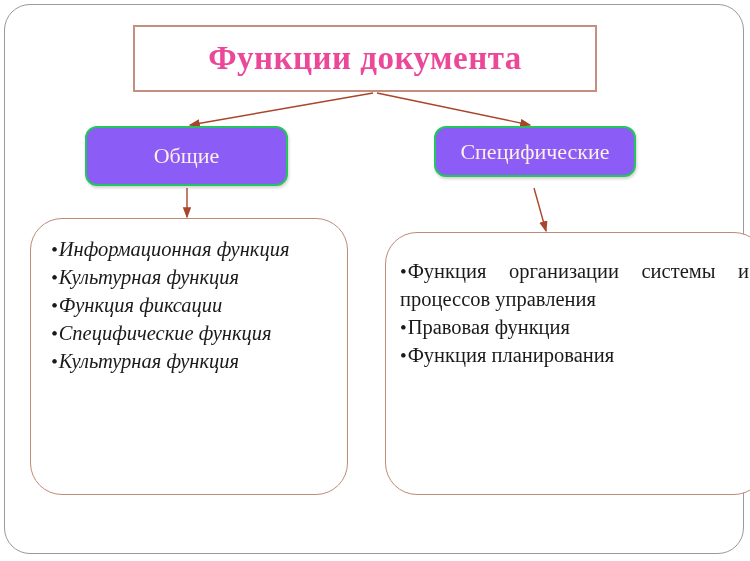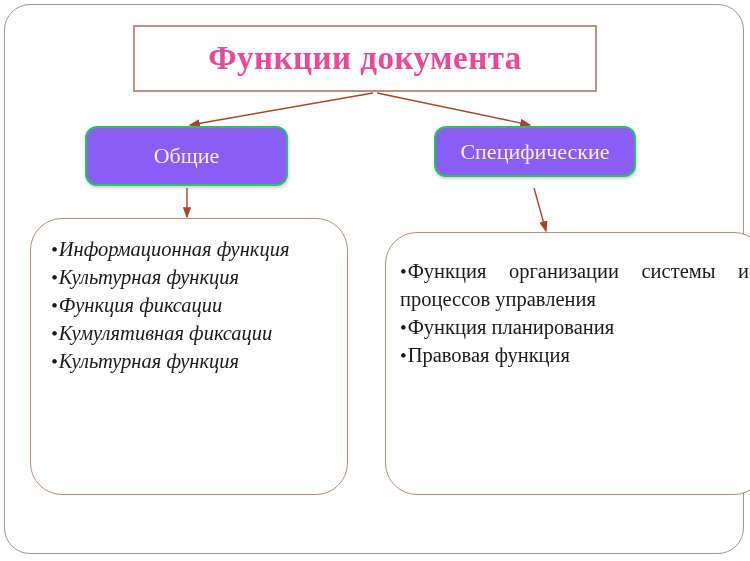--- a/index.html
+++ b/index.html
@@ -180,26 +180,26 @@
 
   <div id="cat-box-specific" class="cat-box">
     <span class="cat-label">Специфические</span>
   </div>
 
   <div id="content-box-general" class="content-box">
     <ul class="func-list" id="list-general">
       <li>Информационная функция</li>
       <li>Культурная функция</li>
       <li>Функция фиксации</li>
-      <li>Кумулятивная фиксации</li>
+      <li>Специфические функция</li>
       <li>Культурная функция</li>
     </ul>
   </div>
 
   <div id="content-box-specific" class="content-box">
     <ul class="func-list" id="list-specific">
       <li>Функция организации системы и процессов управления</li>
+      <li>Правовая функция</li>
       <li>Функция планирования</li>
-      <li>Правовая функция</li>
     </ul>
   </div>
 
 </div>
 
 </body></html>

